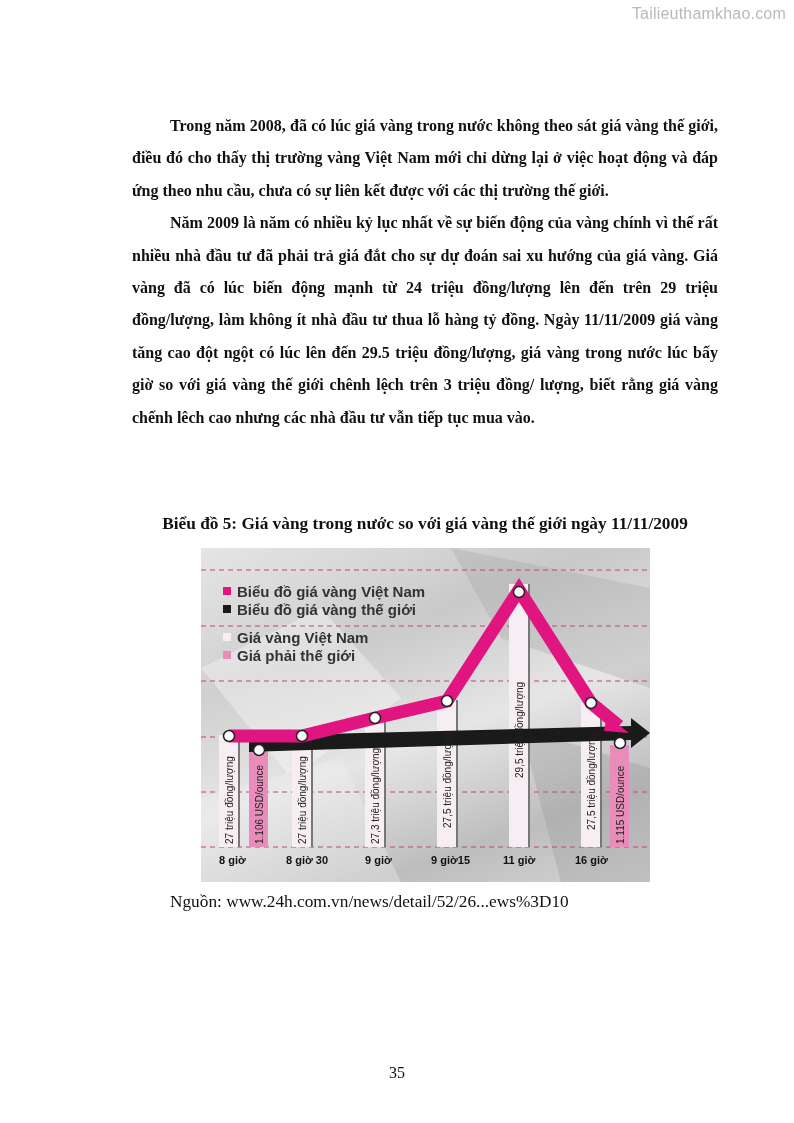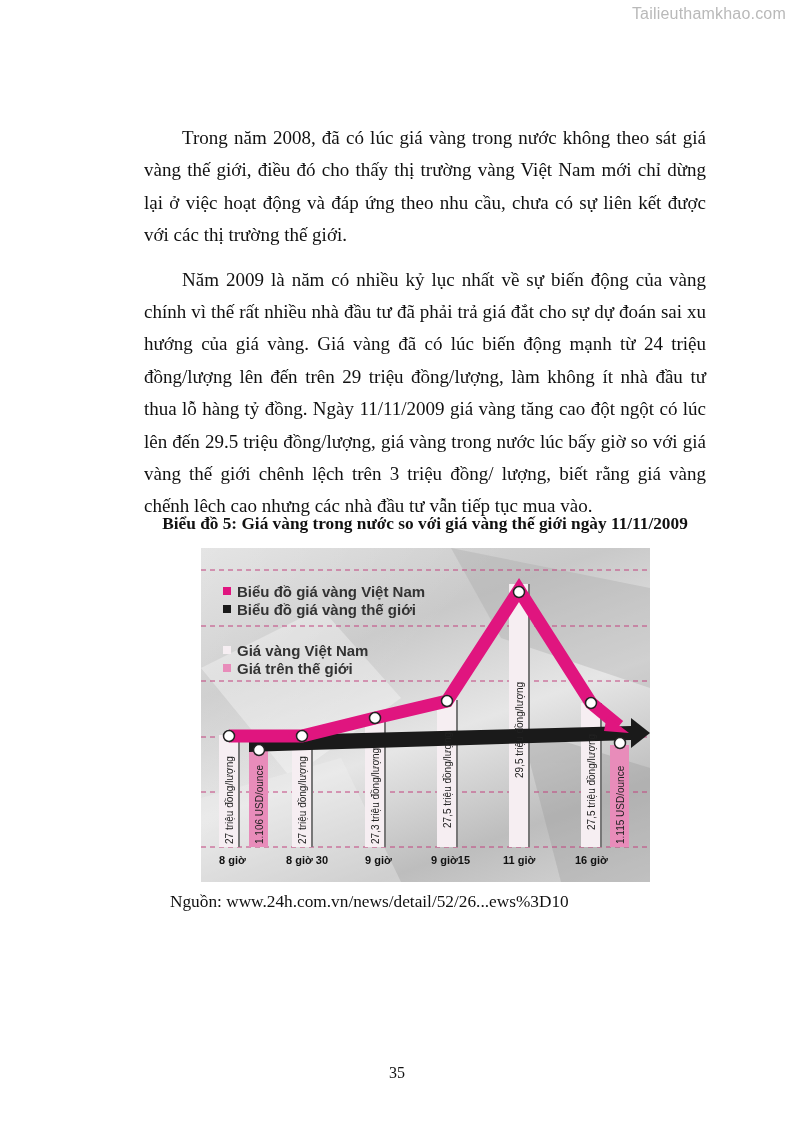--- a/index.html
+++ b/index.html
@@ -1,29 +1,29 @@
 <!DOCTYPE html>
 <html><head>
   <meta charset="utf-8">
   <style>
     html, body { margin: 0; padding: 0; background: #ffffff; }
     body { width: 794px; height: 1123px; position: relative; overflow: hidden; font-family: "Liberation Serif", serif; color: #111; }
     .watermark { position: absolute; top: 5px; right: 8px; font-family: "Liberation Sans", sans-serif; font-size: 16px; color: #b9b9b9; letter-spacing: 0.2px; }
     .content { position: absolute; left: 132px; top: 110px; width: 586px; }
-    .para { font-size: 19px; line-height: 32.4px; text-align: justify; margin: 12px; text-indent: 38px; }
+    .para { font-size: 16px; line-height: 32.4px; text-align: justify; margin: 0; text-indent: 38px; font-weight: bold; }
     .para + .para { margin-top: 0; }
     .caption { position: absolute; left: 132px; top: 514px; width: 586px; text-align: center; font-weight: bold; font-size: 17.3px; }
     .chart { position: absolute; left: 201px; top: 548px; width: 449px; height: 334px; overflow: hidden;
       background:
         linear-gradient(135deg, rgba(255,255,255,0.25) 0%, rgba(0,0,0,0) 40%),
         linear-gradient(160deg, #dcdcdc 0%, #c9c9c9 30%, #e6e6e6 55%, #bdbdbd 80%, #d5d5d5 100%); }
     .chart svg { position: absolute; left: 0; top: 0; }
     .legend { position: absolute; left: 22px; top: 34px; font-family: "Liberation Sans", sans-serif; font-size: 15px; font-weight: bold; color: #333; }
     .legend-item { display: flex; align-items: center; height: 18px; }
-    .legend-item.gap { margin-top: 23px; }
+    .legend-item.gap { margin-top: 10px; }
     .swatch { width: 8px; height: 8px; margin-right: 6px; display: inline-block; }
     .source { position: absolute; left: 170px; top: 892px; font-size: 17.3px; }
     .page-num { position: absolute; left: 0; width: 794px; top: 1064px; text-align: center; font-size: 16px; }
     .vlabel { font-family: "Liberation Sans", sans-serif; font-size: 10px; fill: #222; }
     .xlabel { font-family: "Liberation Sans", sans-serif; font-size: 11px; font-weight: bold; fill: #111; }
   </style>
 </head>
 <body>
 
 <div class="watermark">Tailieuthamkhao.com</div>
@@ -121,20 +121,20 @@
     <div class="legend-item">
       <span class="swatch" style="background:#1a1a1a"></span>
       <span>Biểu đồ giá vàng thế giới</span>
     </div>
     <div class="legend-item gap">
       <span class="swatch" style="background:#f6eef2"></span>
       <span>Giá vàng Việt Nam</span>
     </div>
     <div class="legend-item">
       <span class="swatch" style="background:#e88cba"></span>
-      <span>Giá trên thế giới</span>
+      <span>Giá phải thế giới</span>
     </div>
   </div>
 </div>
 
 <div class="source">Nguồn: www.24h.com.vn/news/detail/52/26...ews%3D10</div>
 
 <div class="page-num">35</div>
 
 </body></html>

